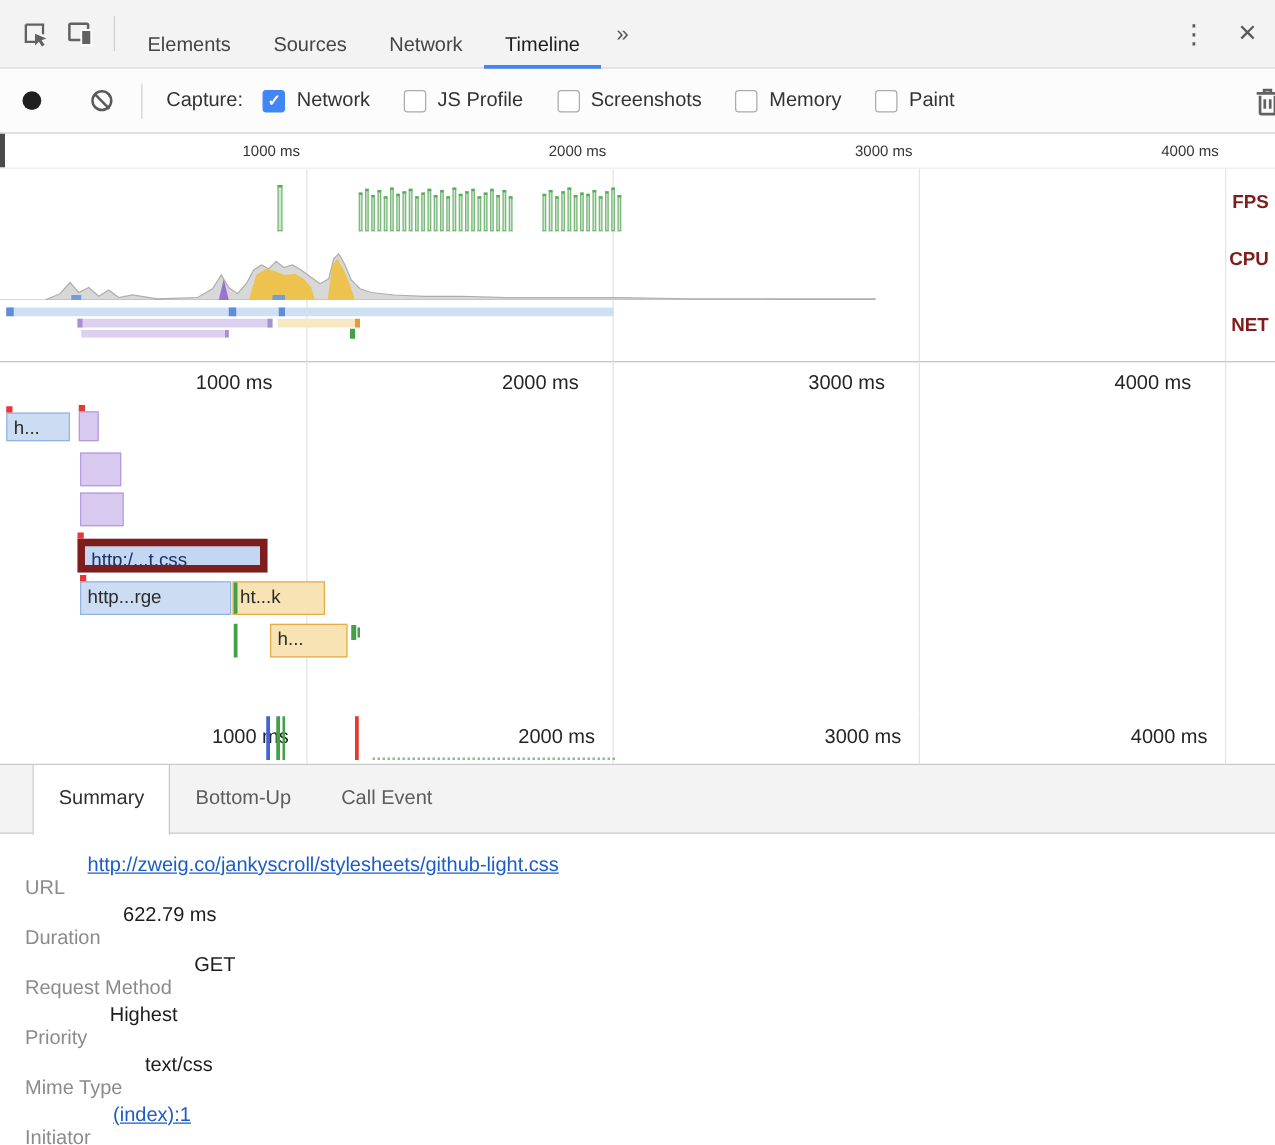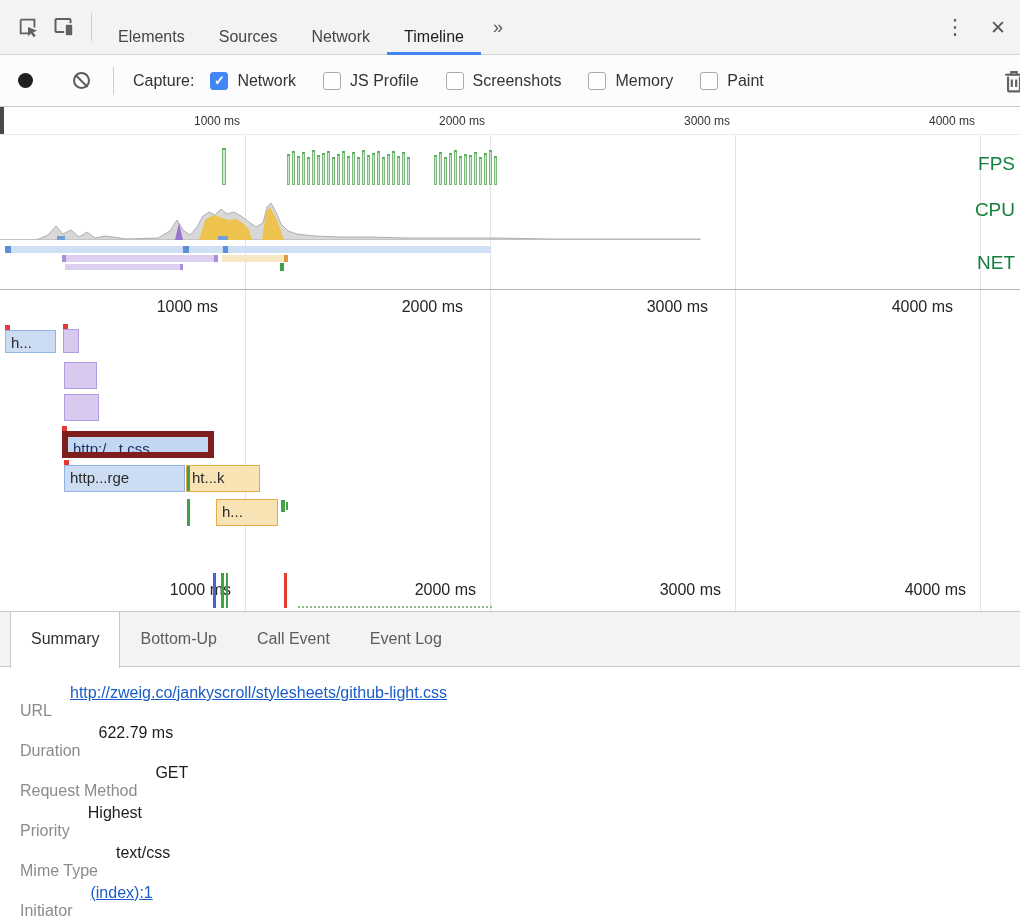--- a/index.html
+++ b/index.html
@@ -39,21 +39,21 @@
   .cb.checked { background:#4285f4; border-color:#4285f4; }
   .cb .tick { color:#fff; font-size:13px; font-weight:bold; line-height:1; }
   .trash-wrap { margin-left:auto; margin-right:-7px; display:flex; align-items:center; }
 
   
   .overview { position:relative; height:183px; background:#fff; border-bottom:1px solid #b5b5b5; }
   .ov-ruler { display:flex; height:28px; border-bottom:1px solid #ececec; position:relative; z-index:3; }
   .ov-cell { width:245px; text-align:right; font-size:12px; color:#333; padding:7px 5px 0 0; }
   .gridwrap { position:absolute; left:0; right:0; top:28px; bottom:0; z-index:0; }
   .gridline { position:absolute; top:0; bottom:0; width:1px; background:#e3e3e3; }
-  .row-label { position:absolute; right:5px; font-size:19px; font-weight:normal; color:#15803d; z-index:5; }
+  .row-label { position:absolute; right:5px; font-size:15px; font-weight:bold; color:#7f1d1d; z-index:5; }
   .rl-fps { top:46px; } .rl-cpu { top:92px; } .rl-net { top:145px; }
   .fps-wrap { position:absolute; left:0; top:41px; height:37px; width:100%; z-index:2; }
   .fps-bar { position:absolute; bottom:0; background:#cde8cd; border:1px solid #7cb97c;
              border-top:2px solid #4caf50; }
   .cpu-wrap { position:absolute; left:0; top:83px; height:50px; width:100%; z-index:1; }
   .deco { position:absolute; z-index:2; }
   .c-pale-blue { background:#cfe0f4; } .c-dark-blue { background:#5f8ed8; }
   .c-pale-purple { background:#dccfef; } .c-dark-purple { background:#a98fd6; }
   .c-pale-yellow { background:#f6e8c2; } .c-orange { background:#e59a3c; }
   .c-green { background:#43a047; } .c-red { background:#e53935; }
@@ -76,21 +76,21 @@
   .mini { position:relative; height:42px; background:#fff; border-bottom:1px solid #c9c9c9; }
   .mini-cells { display:flex; height:100%; position:relative; z-index:3; }
   .mini-cell { width:245px; text-align:right; font-size:16px; color:#252525; padding:11px 14px 0 0; }
   .mini-grid { position:absolute; left:0; right:0; top:0; bottom:0; z-index:0; }
   .mini-mark { position:absolute; top:3px; bottom:3px; z-index:4; }
   .paint-dashes { position:absolute; left:298px; width:194px; bottom:3px; height:3px;
                   border-bottom:2px dotted #8bbd8b; z-index:2; }
 
   
   .dtabs { height:55px; background:#f3f3f3; border-bottom:1px solid #c9c9c9;
-           display:flex; padding-left:10px; position:relative; z-index:2; }
+           display:flex; padding-left:26px; position:relative; z-index:2; }
   .dtab { padding:0 20px; line-height:54px; font-size:16px; color:#5c5c5c; white-space:nowrap; }
   .dtab.sel { background:#fff; border-left:1px solid #c9c9c9; border-right:1px solid #c9c9c9;
               color:#303030; height:56px; }
 
   
   .summary { padding:6px 0 0 20px; background:#fff; }
   .srow { height:40px; display:flex; align-items:center; font-size:16px; }
   .slabel { color:#8b8b8b; margin-right:18px;margin-top:35px; }
   .svalue { color:#1c1c1c; }
   .svalue.link { color:#1a5cc8; text-decoration:underline; cursor:pointer; }
@@ -300,21 +300,20 @@
   <div class="mini-mark" style="left: 213px; width: 3px; background: rgb(62, 100, 216);"></div>
       <div class="mini-mark" style="left: 221px; width: 3px; background: rgb(67, 160, 71);"></div>
       <div class="mini-mark" style="left: 226px; width: 2px; background: rgb(67, 160, 71);"></div>
       <div class="mini-mark" style="left: 284px; width: 3px; background: rgb(226, 59, 50);"></div>
     </div>
 
   <div class="dtabs">
       <div class="dtab sel">Summary</div>
       <div class="dtab">Bottom-Up</div>
       <div class="dtab">Call Event</div>
-      <div class="dtab">Event Log</div>
     </div>
 
   <div class="summary">
       <div class="srow">
         <span class="slabel">URL</span>
         <span class="svalue link">http://zweig.co/jankyscroll/stylesheets/github-light.css</span>
       </div>
       <div class="srow">
         <span class="slabel">Duration</span>
         <span class="svalue">622.79 ms</span>

